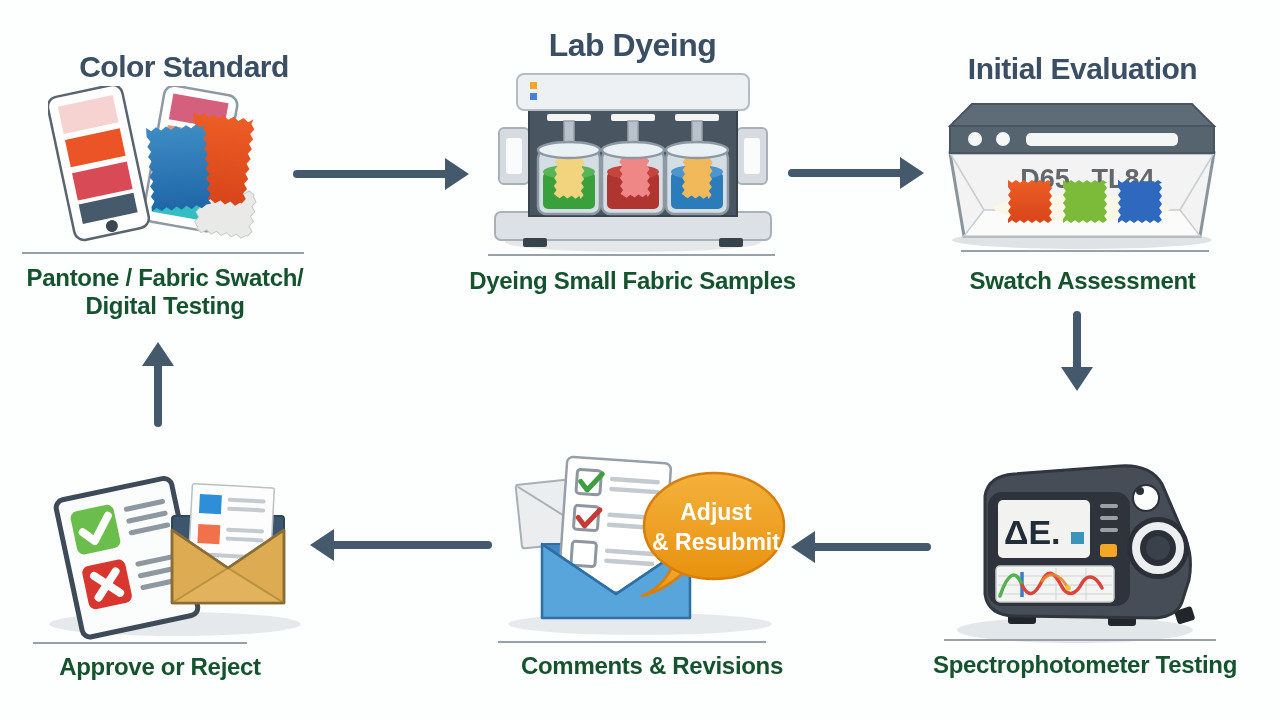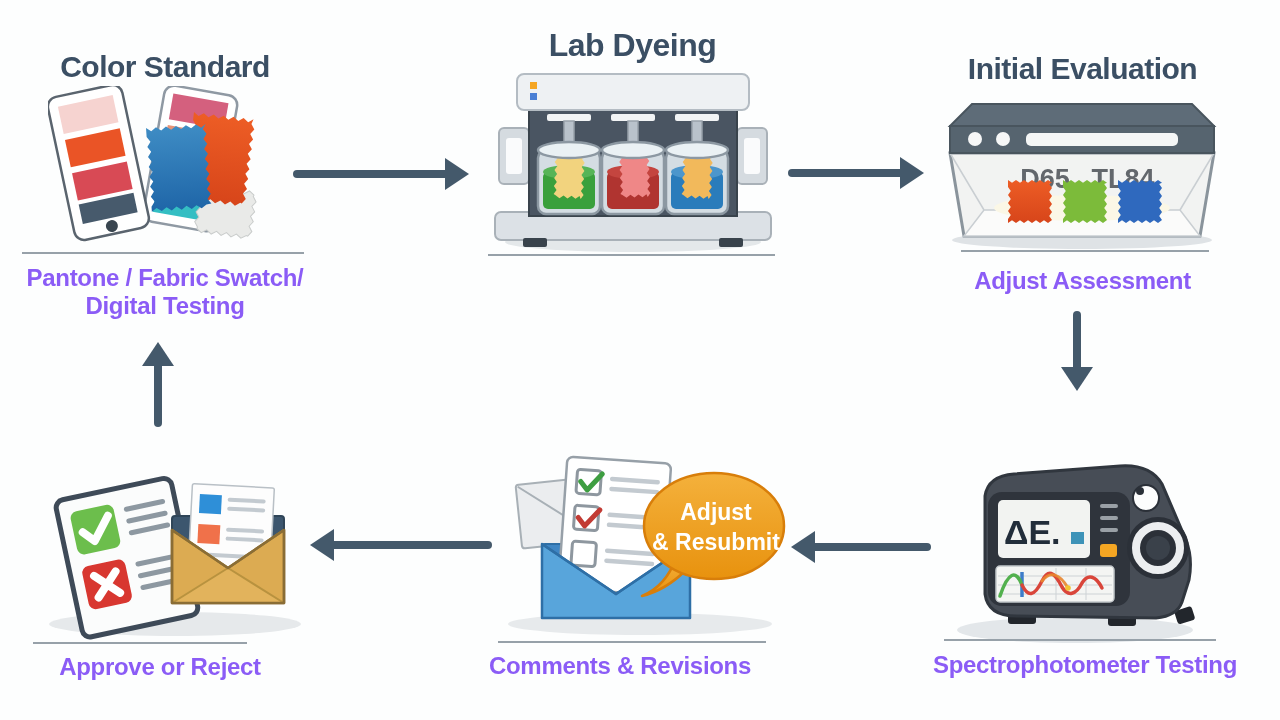--- a/index.html
+++ b/index.html
@@ -1,19 +1,19 @@
 <!DOCTYPE html>
 <html><head>
 <meta charset="utf-8">
 <style>
   html,body{margin:0;padding:0;}
   body{font-family:"Liberation Sans",sans-serif;background:#eee;}
   #stage{position:relative;width:1280px;height:720px;background:#FDFEFE;overflow:hidden;margin:0 auto;}
   .title{position:absolute;font-weight:700;color:#3B4F64;text-align:center;font-size:30px;letter-spacing:-0.5px;}
-  .caption{position:absolute;font-weight:600;color:#8b5cf6;text-align:center;font-size:24px;letter-spacing:-0.3px;line-height:28px;}
+  .caption{position:absolute;font-weight:600;color:#14532d;text-align:center;font-size:24px;letter-spacing:-0.3px;line-height:28px;}
   .divider{position:absolute;height:2px;background:#97A1A9;}
   .icon{position:absolute;}
   .arrow{position:absolute;}
   .arrow .shaft{position:absolute;background:#44596B;border-radius:4px;}
   .arrow-right .shaft{left:0;top:12px;right:20px;height:8px;}
   .arrow-right .head{position:absolute;right:0;top:0;width:0;height:0;border-top:16px solid transparent;border-bottom:16px solid transparent;border-left:24px solid #44596B;}
   .arrow-left .shaft{right:0;top:12px;left:20px;height:8px;}
   .arrow-left .head{position:absolute;left:0;top:0;width:0;height:0;border-top:16px solid transparent;border-bottom:16px solid transparent;border-right:24px solid #44596B;}
   .arrow-down .shaft{top:0;left:12px;bottom:20px;width:8px;}
   .arrow-down .head{position:absolute;bottom:0;left:0;width:0;height:0;border-left:16px solid transparent;border-right:16px solid transparent;border-top:24px solid #44596B;}
@@ -22,21 +22,21 @@
   svg text{font-family:"Liberation Sans",sans-serif;}
   .booth-label{font-size:27px;font-weight:600;fill:#63676C;}
   .de-reading{font-size:34px;font-weight:700;fill:#222D3A;}
   .bubble-text{font-size:23px;font-weight:700;fill:#FFFFFF;}
 </style>
 </head>
 <body>
 
 <div id="stage">
 
-  <div class="title" style="left:0;top:50px;width:330px;">Color Standard</div>
+  <div class="title" style="left:0;top:50px;width:330px;padding-left:19px;">Color Standard</div>
 
   <svg class="icon" style="left:48px;top:86px;" width="225" height="160" viewBox="0 0 225 160">
     <defs>
       <linearGradient id="gBlue" x1="0" y1="0" x2="0" y2="1">
           <stop offset="0" stop-color="#3E8CC4"></stop>
           <stop offset="1" stop-color="#1F66A8"></stop>
         </linearGradient>
       <linearGradient id="gOr" x1="0" y1="0" x2="0" y2="1">
           <stop offset="0" stop-color="#ED5D25"></stop>
           <stop offset="1" stop-color="#D7451A"></stop>
@@ -125,20 +125,21 @@
       <ellipse cx="214" cy="106" rx="26" ry="7" fill="#4C96CC"></ellipse>
       <rect x="209" y="55" width="10" height="52" fill="#B9C2CB" stroke="#98A1AA" stroke-width="1.5"></rect>
       <g transform="translate(200 88) rotate(2)">
           <polygon fill="#F2B95B" points="0.0,0.0 4.0,2.8 8.0,0.0 12.0,2.8 16.0,0.0 20.0,2.8 24.0,0.0 28.0,2.8 27.2,4.0 30.0,8.0 27.2,12.0 30.0,16.0 27.2,20.0 30.0,24.0 27.2,28.0 30.0,32.0 27.2,36.0 30.0,40.0 27.2,44.0 26.0,41.2 22.0,44.0 18.0,41.2 14.0,44.0 10.0,41.2 6.0,44.0 2.0,41.2 0.0,40.0 2.8,36.0 0.0,32.0 2.8,28.0 0.0,24.0 2.8,20.0 0.0,16.0 2.8,12.0 0.0,8.0 2.8,4.0"></polygon>
         </g>
       <ellipse cx="214" cy="84" rx="31" ry="8" fill="#EAF1F4" stroke="#8C98A2" stroke-width="2.5"></ellipse>
     </g>
   </svg>
 
   <div class="divider" style="left:488px;top:254px;width:287px;"></div>
+  <div class="caption" style="left:460px;top:267px;width:345px;">Dyeing Small Fabric Samples</div>
 
   <div class="title" style="left:930px;top:52px;width:305px;">Initial Evaluation</div>
 
   <svg class="icon" style="left:942px;top:92px;" width="280" height="158" viewBox="0 0 280 158">
     <ellipse cx="140" cy="148" rx="130" ry="9" fill="#DFE3E6"></ellipse>
     <polygon points="8,61 272,61 258,144 22,144" fill="#F2F3F2" stroke="#8A949C" stroke-width="3"></polygon>
     <polygon points="42,118 238,118 258,144 22,144" fill="#FBFBFA" stroke="#C9CED2" stroke-width="1.5"></polygon>
     <line x1="8" y1="61" x2="42" y2="118" stroke="#C9CED2" stroke-width="1.5"></line>
     <line x1="272" y1="61" x2="238" y2="118" stroke="#C9CED2" stroke-width="1.5"></line>
     <ellipse cx="140" cy="116" rx="88" ry="13" fill="#FBF7E6"></ellipse>
@@ -154,21 +155,21 @@
       </g>
     <g transform="translate(121 88)">
         <polygon fill="#7CBB3A" points="0.0,0.0 4.0,2.8 8.0,0.0 12.0,2.8 16.0,0.0 20.0,2.8 24.0,0.0 28.0,2.8 32.0,0.0 36.0,2.8 40.0,0.0 44.0,2.8 41.2,4.0 44.0,8.0 41.2,12.0 44.0,16.0 41.2,20.0 44.0,24.0 41.2,28.0 44.0,32.0 41.2,36.0 44.0,40.0 40.0,43.0 36.0,40.2 32.0,43.0 28.0,40.2 24.0,43.0 20.0,40.2 16.0,43.0 12.0,40.2 8.0,43.0 4.0,40.2 0.0,43.0 0.0,39.0 2.8,35.0 0.0,31.0 2.8,27.0 0.0,23.0 2.8,19.0 0.0,15.0 2.8,11.0 0.0,7.0"></polygon>
       </g>
     <g transform="translate(176 88)">
         <polygon fill="#2F69BE" points="0.0,0.0 4.0,2.8 8.0,0.0 12.0,2.8 16.0,0.0 20.0,2.8 24.0,0.0 28.0,2.8 32.0,0.0 36.0,2.8 40.0,0.0 44.0,2.8 41.2,4.0 44.0,8.0 41.2,12.0 44.0,16.0 41.2,20.0 44.0,24.0 41.2,28.0 44.0,32.0 41.2,36.0 44.0,40.0 40.0,43.0 36.0,40.2 32.0,43.0 28.0,40.2 24.0,43.0 20.0,40.2 16.0,43.0 12.0,40.2 8.0,43.0 4.0,40.2 0.0,43.0 0.0,39.0 2.8,35.0 0.0,31.0 2.8,27.0 0.0,23.0 2.8,19.0 0.0,15.0 2.8,11.0 0.0,7.0"></polygon>
       </g>
   </svg>
 
   <div class="divider" style="left:961px;top:250px;width:248px;"></div>
-  <div class="caption" style="left:950px;top:267px;width:265px;">Adjust Assessment</div>
+  <div class="caption" style="left:950px;top:267px;width:265px;">Swatch Assessment</div>
 
 
   <svg class="icon" style="left:950px;top:448px;" width="260" height="200" viewBox="0 0 260 200">
     <ellipse cx="125" cy="182" rx="118" ry="13" fill="#E3E7EA"></ellipse>
     <rect x="58" y="164" width="28" height="12" rx="3" fill="#22262C"></rect>
     <rect x="158" y="166" width="28" height="12" rx="3" fill="#22262C"></rect>
     <g transform="rotate(-18 236 168)">
         <rect x="226" y="160" width="18" height="14" rx="3" fill="#22262C"></rect>
       </g>
     <path d="M 35,48 Q 38,28 64,26 L 170,18 Q 200,16 212,36 L 236,92 Q 243,110 239,132 L 232,154 Q 227,168 206,170 L 66,168 Q 38,168 35,146 Z" fill="#474D56" stroke="#30363E" stroke-width="3"></path>
@@ -228,21 +229,21 @@
     <path d="M52,92 L126,142 L200,92" fill="none" stroke="#2E6FA6" stroke-width="2.5" stroke-linejoin="round"></path>
     <g>
       <path d="M186,106 Q176,134 152,144 Q176,138 196,118 Z" fill="url(#gBub)" stroke="#D87E0A" stroke-width="2.5" stroke-linejoin="round"></path>
       <ellipse cx="224" cy="74" rx="70" ry="53" fill="url(#gBub)" stroke="#D87E0A" stroke-width="2.5"></ellipse>
       <text class="bubble-text" x="226" y="68" text-anchor="middle">Adjust</text>
       <text class="bubble-text" x="226" y="98" text-anchor="middle">&amp; Resubmit</text>
     </g>
   </svg>
 
   <div class="divider" style="left:498px;top:641px;width:268px;"></div>
-  <div class="caption" style="left:460px;top:652px;width:320px;">Comments &amp; Revisions</div>
+  <div class="caption" style="left:492px;top:652px;width:320px;">Comments &amp; Revisions</div>
 
 
   <svg class="icon" style="left:40px;top:472px;" width="270" height="168" viewBox="0 0 270 168">
     <ellipse cx="135" cy="152" rx="126" ry="12" fill="#E6E9EB"></ellipse>
     <g transform="rotate(-12 95 85)">
       <rect x="28" y="14" width="118" height="140" rx="8" fill="#FBFCFC" stroke="#3E4A58" stroke-width="5"></rect>
       <rect x="40" y="28" width="44" height="44" rx="7" fill="#6CBE4C"></rect>
       <path d="M49,50 l10,11 l18,-22" stroke="#FFFFFF" stroke-width="8" fill="none" stroke-linecap="round" stroke-linejoin="round"></path>
       <rect x="40" y="84" width="44" height="44" rx="7" fill="#D83730"></rect>
       <path d="M51,95 l22,22 M73,95 l-22,22" stroke="#FFFFFF" stroke-width="8" stroke-linecap="round"></path>

